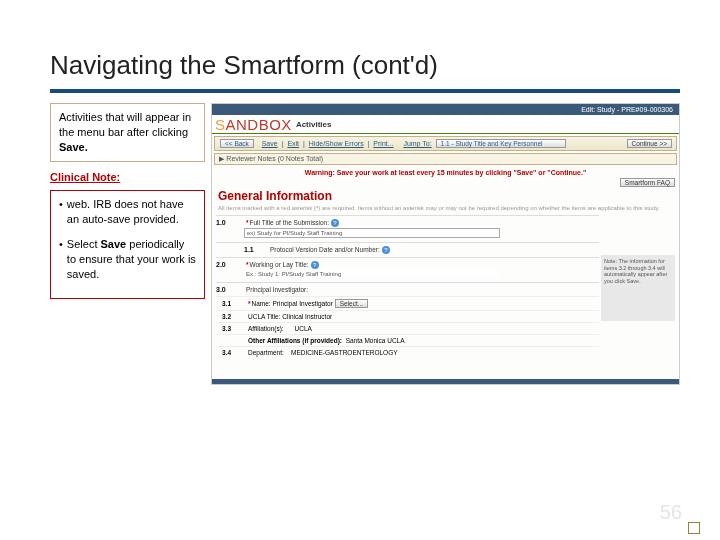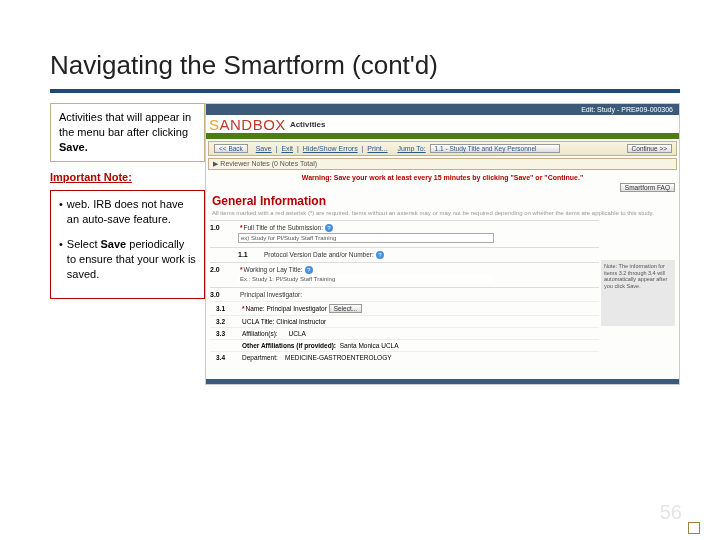--- a/index.html
+++ b/index.html
@@ -22,20 +22,21 @@
     margin: 20px 0 8px 0;
     font-weight: normal;
   }
   .rule {
     height: 4px;
     background: #194a7a;
     margin: 0 0 10px 0;
   }
   .content {
     display: flex;
+    gap: 6px;
   }
   .left {
     width: 155px;
     font-size: 11px;
     line-height: 1.35;
   }
   .box1 {
     border: 1px solid #c3b08a;
     padding: 6px 8px;
     margin-bottom: 8px;
@@ -67,21 +68,21 @@
     background: #3b5a7a;
     color: #fff;
     padding: 2px 6px;
     display: flex;
     justify-content: space-between;
     font-size: 7px;
   }
   .sandbox-row {
     display: flex;
     align-items: center;
-    border-bottom: 6px solid #4d7c0f;
+    border-bottom: 1px solid #4d7c0f;
     background: #fff;
     height: 18px;
     padding-left: 3px;
   }
   .sandbox {
     font-family: Impact, Arial Black, sans-serif;
     font-size: 15px;
     letter-spacing: 0.5px;
   }
   .sb-s { color: #e8a13a; }
@@ -211,25 +212,25 @@
 
 <div class="slide">
   <h1 class="title">Navigating the Smartform (cont'd)</h1>
   <div class="rule"></div>
 
   <div class="content">
     <div class="left">
       <div class="box1">
         <span>Activities that will appear in the menu bar after clicking </span><b>Save.</b>
       </div>
-      <div class="imp">Important Note:</div>
+      <div class="imp">Clinical Note:</div>
       <div class="box2">
         <div class="bullet">
             <span class="dot">•</span>
-            <div>web. IRB does not have an auto-save feature.</div>
+            <div>web. IRB does not have an auto-save provided.</div>
           </div>
         <div class="bullet">
             <span class="dot">•</span>
             <div><span>Select </span><b>Save</b><span> periodically to ensure that your work is saved.</span></div>
           </div>
       </div>
     </div>
 
     <div class="screenshot">
       <div class="topbar">

